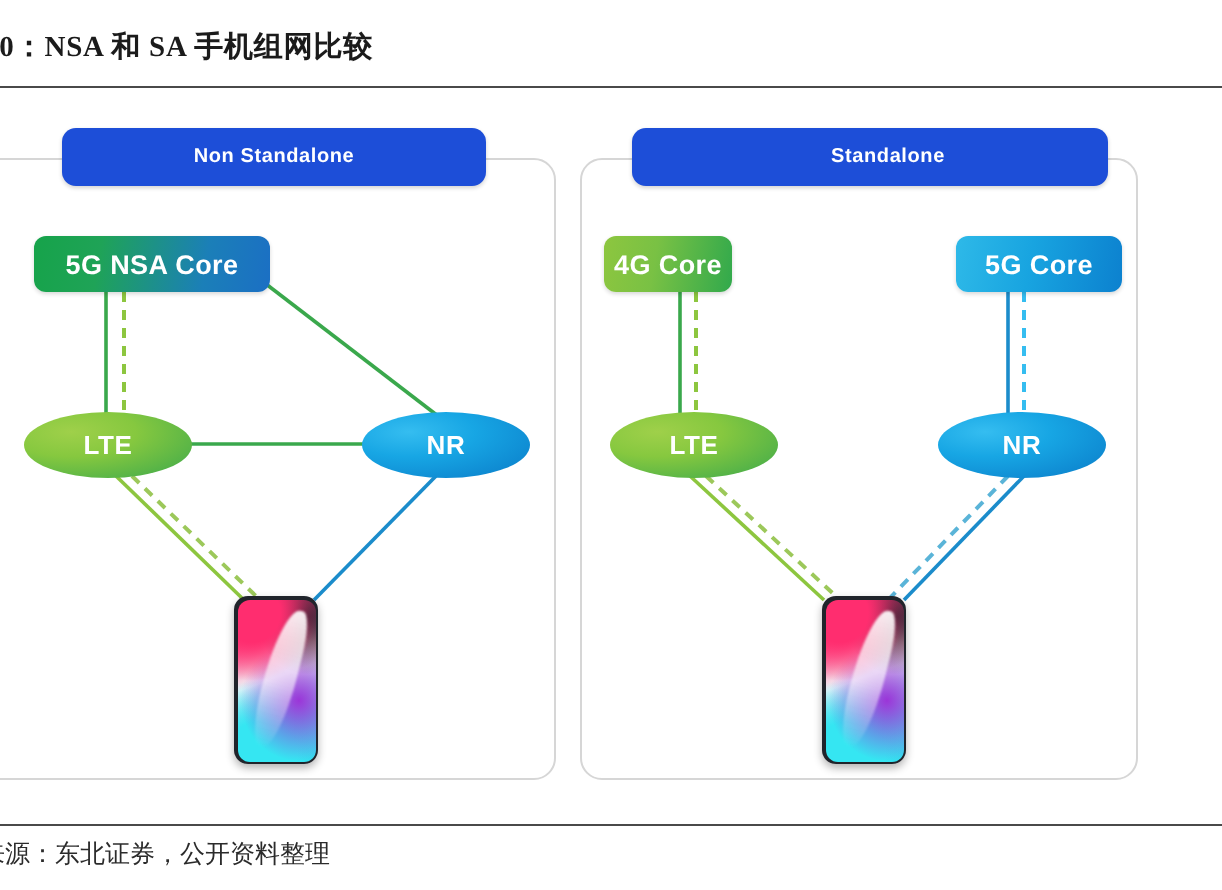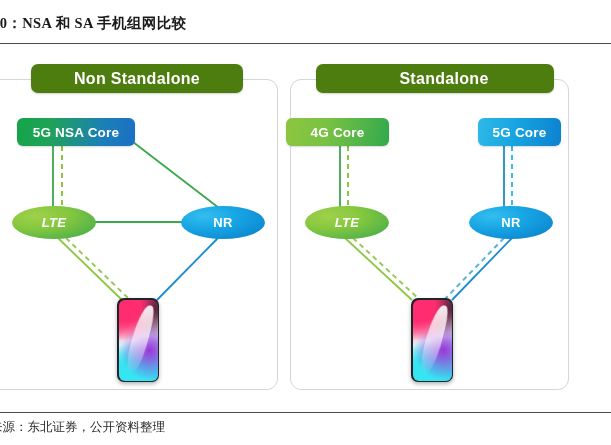--- a/index.html
+++ b/index.html
@@ -50,23 +50,23 @@
     box-sizing:border-box;
   }
   #panel-nsa{ left:-14px; top:79px; width:292px; height:311px; }
   #panel-sa { left:290px; top:79px; width:279px; height:311px; }
 
   
   .panel-head{
     position:absolute;
     height:29px;
     border-radius:7px;
-    background:#4d7c0f;
+    background:#1d4ed8;
     color:#ffffff;
-    font-size:16px;
+    font-size:10px;
     font-weight:bold;
     letter-spacing:0.3px;
     display:flex;align-items:center;justify-content:center;
     box-shadow:0 1px 2px rgba(0,0,0,.18);
     z-index:6;
   }
   #head-nsa{ left:31px; top:64px; width:212px; }
   #head-sa { left:316px; top:64px; width:220px;padding-left:18px; }
 
   
@@ -80,42 +80,42 @@
     letter-spacing:0.2px;
     display:flex;align-items:center;justify-content:center;
     box-shadow:0 1px 2px rgba(0,0,0,.16);
     z-index:5;
   }
   #core-5g-nsa{
     left:17px; top:118px; width:118px;
     background:linear-gradient(100deg,#16a34a 0%,#1fa357 28%,#1b7fb8 72%,#1b6fc4 100%);
   }
   #core-4g{
-    left:286px; top:118px; width:103px;
+    left:302px; top:118px; width:64px;
     background:linear-gradient(100deg,#8dc63f 0%,#79c144 40%,#31a94c 100%);
   }
   #core-5g{
     left:466px; top:118px; width:83px;
     background:linear-gradient(100deg,#2eb9e8 0%,#18a4e0 45%,#0c81cf 100%);
     margin-left:12px;
   }
 
   
   .ran{
     position:absolute;
     width:84px;height:33px;
     border-radius:50%;
     color:#ffffff;
     font-size:13px;
     font-weight:bold;
     letter-spacing:0.3px;
     display:flex;align-items:center;justify-content:center;
     z-index:5;
   }
-  .ran-green{ background:radial-gradient(ellipse at 28% 30%,#9fd04a 0%,#86c83f 38%,#3aa84c 100%);font-style:italic; }
+  .ran-green{ background:radial-gradient(ellipse at 28% 30%,#9fd04a 0%,#86c83f 38%,#3aa84c 100%); }
   .ran-blue { background:radial-gradient(ellipse at 28% 30%,#35bdf0 0%,#17a6e4 38%,#0a7bc8 100%); }
   #ran-lte-nsa{ left:12px;  top:206px; }
   #ran-nr-nsa { left:181px; top:206px; }
   #ran-lte-sa { left:305px; top:206px; }
   #ran-nr-sa  { left:469px; top:206px; }
 
   
   .phone{
     position:absolute;
     width:42px;height:84px;

